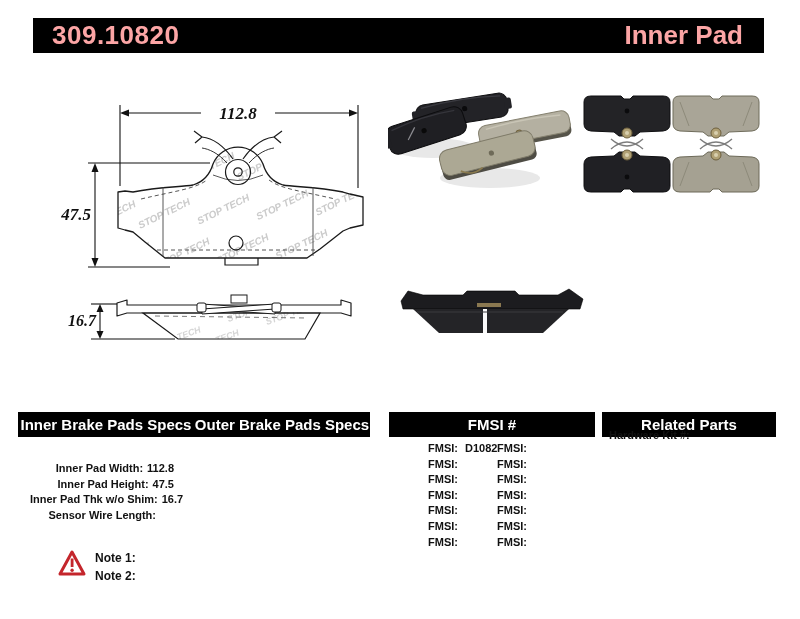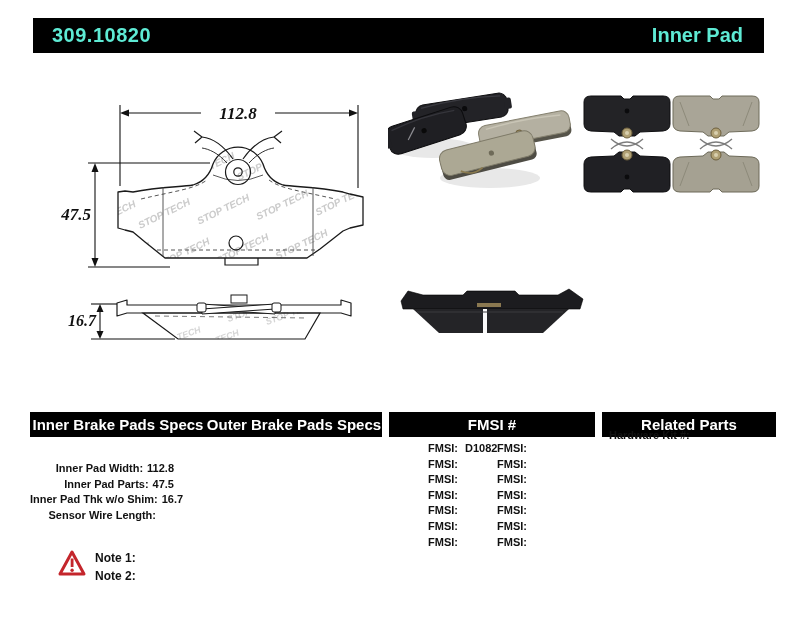--- a/index.html
+++ b/index.html
@@ -3,23 +3,23 @@
 <meta charset="utf-8">
 <style>
   html,body{margin:0;padding:0;background:#ffffff;}
   #sheet{
     position:relative;width:800px;height:619px;background:#ffffff;overflow:hidden;
     font-family:"Liberation Sans",sans-serif;color:#111;
   }
   .abs{position:absolute;}
   
   .title-bar{
-    left:33px;top:18px;width:731px;height:35px;background:#000;color:#5eead4;
+    left:33px;top:18px;width:731px;height:35px;background:#000;color:#fca5a5;
     display:flex;align-items:center;justify-content:space-between;
-    font-weight:bold;font-size:20px;
+    font-weight:bold;font-size:26px;
   }
   .title-bar .pn{padding-left:19px;letter-spacing:0.5px;}
   .title-bar .pt{padding-right:21px;}
   
   .thead{
     background:#000;color:#fff;font-weight:bold;font-size:15px;height:25px;
     display:flex;align-items:center;justify-content:center;
   }
   .thead.split{justify-content:space-between;}
   .thead.split span{flex:1;text-align:center;}
@@ -236,34 +236,34 @@
   </svg>
 
   <svg class="abs" style="left:393px;top:276px;" width="198" height="64" viewBox="0 0 198 64">
     <polygon points="8,25 15,15 30,19 70,19 74,15 122,15 126,19 165,19 176,13 190,23 187,33 10,33" fill="#1c1c1f" stroke="#000" stroke-width="0.6"></polygon>
     <rect x="84" y="27" width="24" height="4" fill="#8a7850"></rect>
     <polygon points="20,33 176,33 150,57 46,57" fill="#242427"></polygon>
     <rect x="90" y="33" width="4" height="24" fill="#fafafa"></rect>
     <line x1="24" y1="36" x2="170" y2="36" stroke="#3a3a3e" stroke-width="1.2"></line>
   </svg>
 
-  <div class="abs thead split" style="left:30px;top:412px;width:352px;">
+  <div class="abs thead split" style="left:18px;top:412px;width:352px;">
     <span>Inner Brake Pads Specs</span>
     <span>Outer Brake Pads Specs</span>
   </div>
   <div class="abs thead" style="left:389px;top:412px;width:206px;">
     <span>FMSI #</span>
   </div>
   <div class="abs thead" style="left:602px;top:412px;width:174px;">
     <span>Related Parts</span>
   </div>
 
   <div class="abs spec-col right" style="left:30px;top:441px;width:144px;">
     <div class="spec-row"><span>Inner Pad Width:</span><span class="val">112.8</span></div>
-    <div class="spec-row"><span>Inner Pad Parts:</span><span class="val">47.5</span></div>
+    <div class="spec-row"><span>Inner Pad Height:</span><span class="val">47.5</span></div>
     <div class="spec-row"><span>Inner Pad Thk w/o Shim:</span><span class="val">16.7</span></div>
     <div class="spec-row" style="margin-right:14px;"><span>Sensor Wire Length:</span><span class="val"></span></div>
   </div>
 
 
   <div class="abs spec-col" style="left:395px;top:441px;width:100px;margin-left:33px;">
     <div class="fmsi-row"><span>FMSI:</span><span class="val">D1082</span></div>
     <div class="fmsi-row"><span>FMSI:</span><span class="val"></span></div>
     <div class="fmsi-row"><span>FMSI:</span><span class="val"></span></div>
     <div class="fmsi-row"><span>FMSI:</span><span class="val"></span></div>

